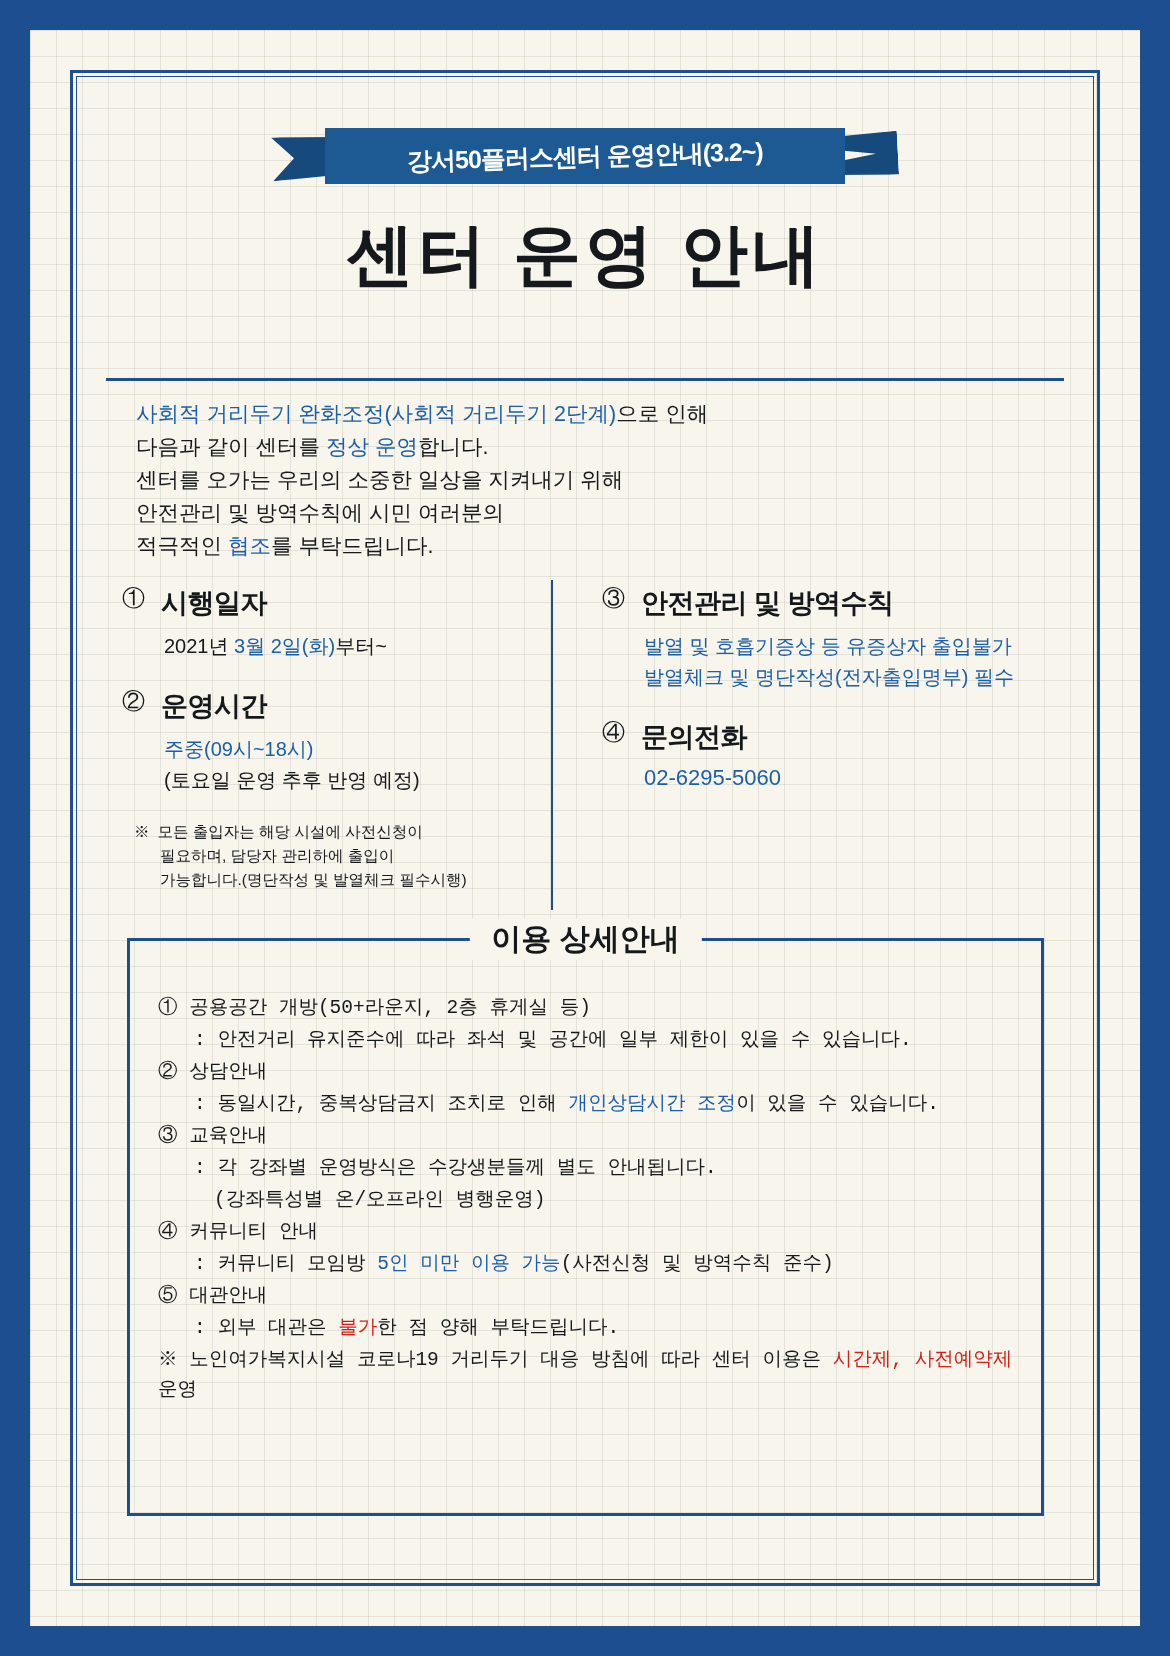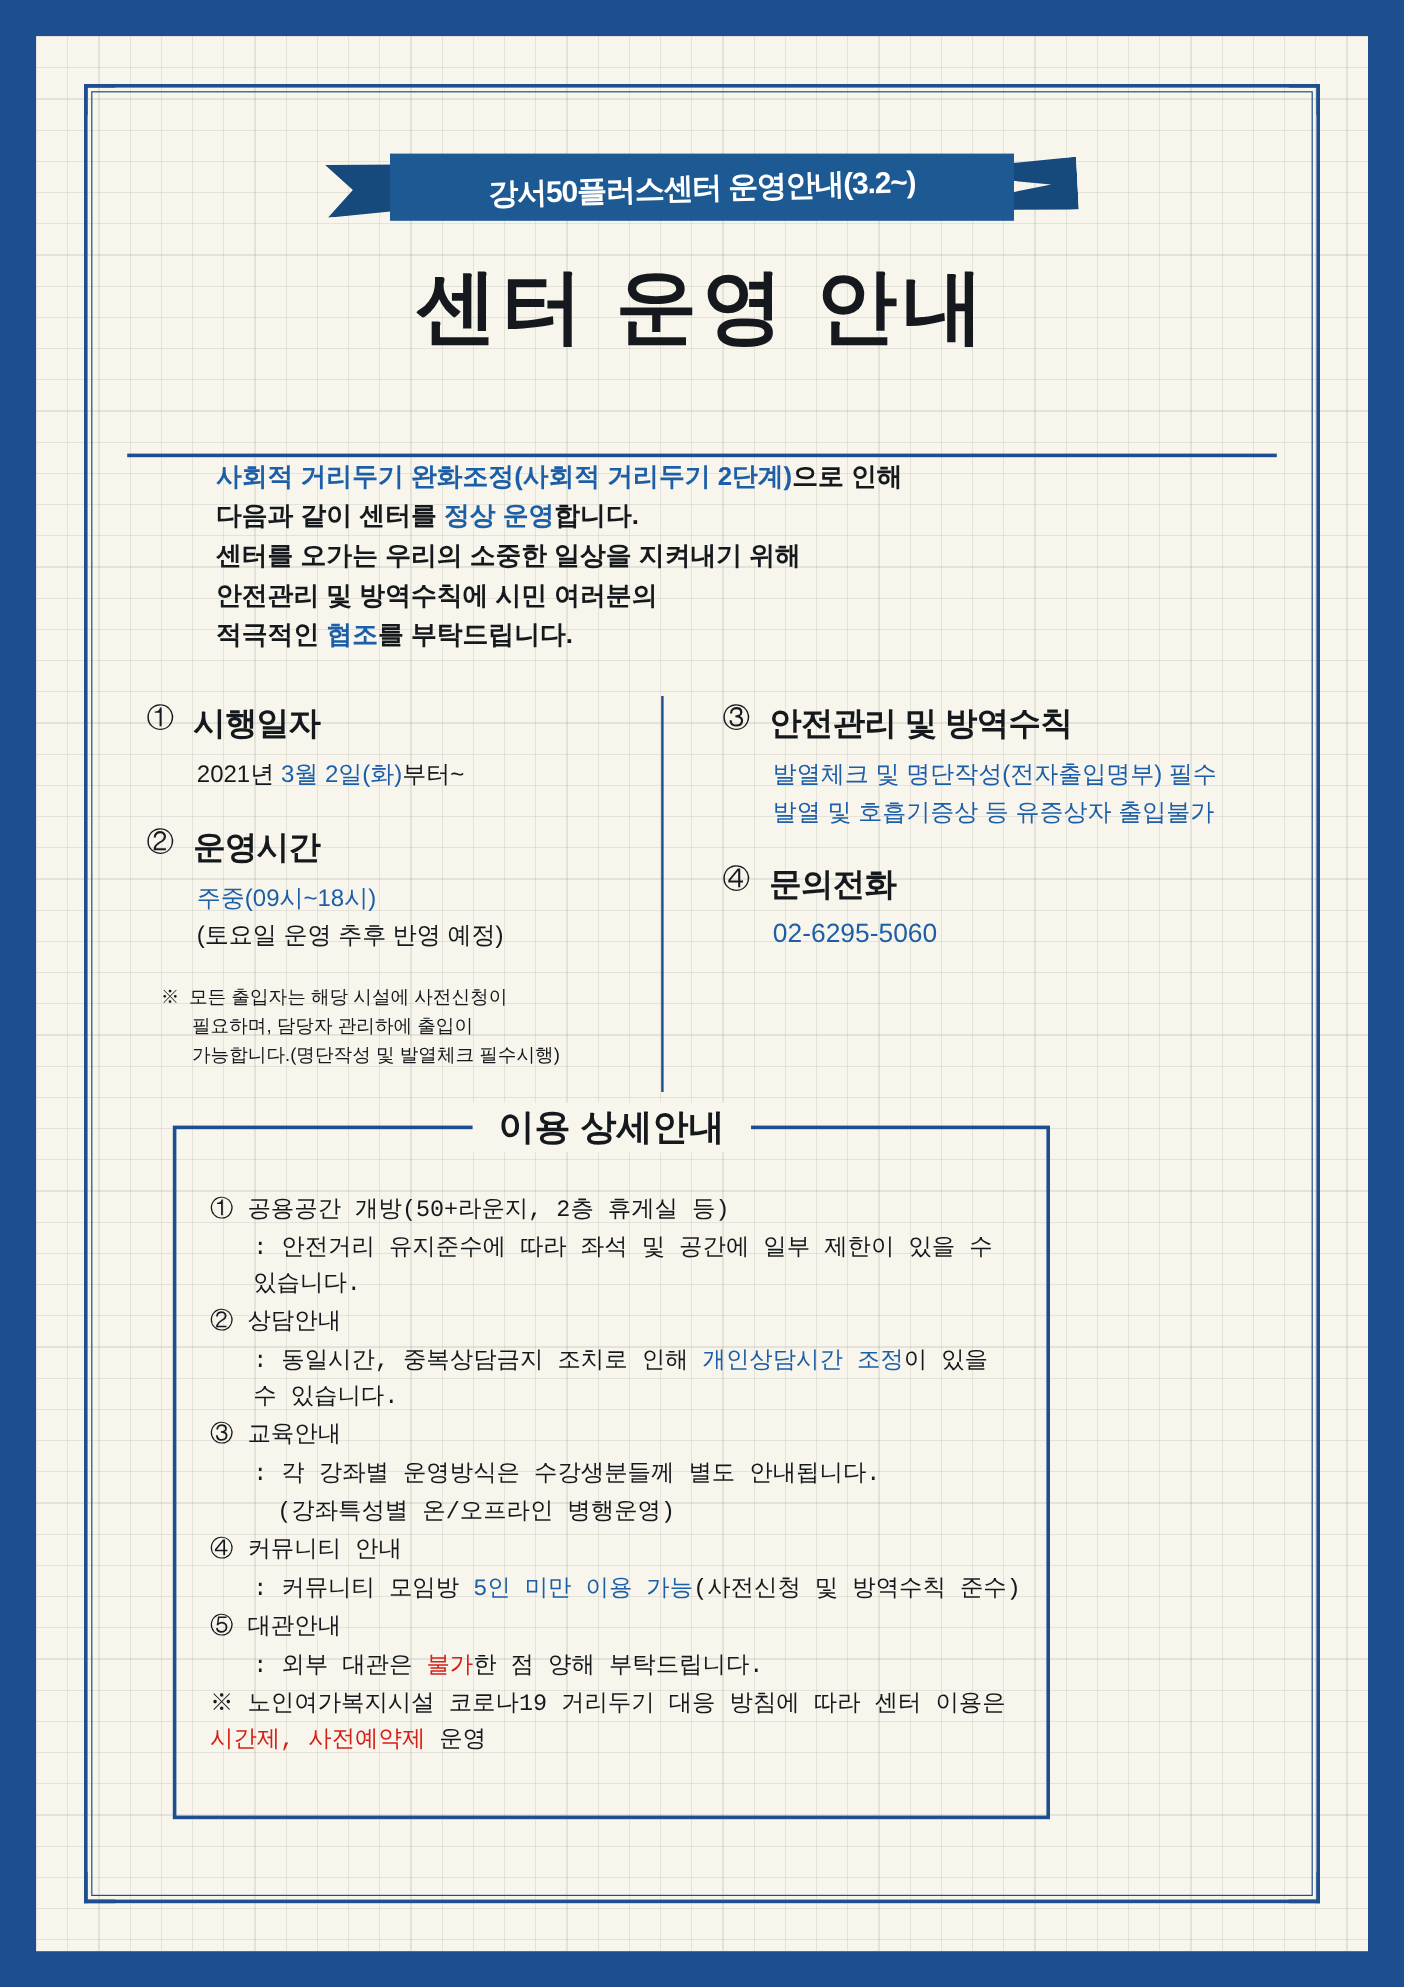--- a/index.html
+++ b/index.html
@@ -78,22 +78,22 @@
     letter-spacing:4px;
     font-family:"Liberation Sans", sans-serif;
   }
   .title-rule{
     position:absolute; left:76px; right:76px; top:348px;
     height:3px; background:#1d4e8f;
   }
 
   
   .intro{
-    position:absolute; left:106px; top:351px; right:90px;
-    font-size:21.5px; line-height:33px; color:#15181c; font-weight:bold;padding-left:44px;
+    position:absolute; left:106px; top:368px; right:90px;
+    font-size:21.5px; line-height:33px; color:#15181c; font-weight:normal;
   }
   .intro .blue{ color:#1c5fa8; }
 
   
   .vdivider{
     position:absolute; left:521px; top:550px; width:2px; height:330px;
     background:#1d4e8f;
   }
   .col{ position:absolute; }
   .col.left{ left:92px; top:555px; width:420px; }
@@ -110,21 +110,21 @@
   .phone{ color:#1c5fa8; font-size:22px; margin-left:42px; margin-top:6px;}
   .note{
     margin-left:12px; margin-top:24px;
     font-size:15.5px; line-height:24px; color:#15181c;
   }
   .note .star{ margin-right:8px; }
   .gap-26{ height:26px; }
 
   
   .detail-box{
-    position:absolute; left:114px; top:908px; width:731px; height:578px;
+    position:absolute; left:97px; top:908px; width:917px; height:578px;
     border:3px solid #1d4e8f;
   }
   .detail-title{
     position:absolute; left:50%; transform:translateX(-50%);
     top:-22px;
     background:#f7f5ec;
     padding:0 22px;
     font-size:30px; font-weight:bold; color:#15181c;
     white-space:nowrap;
   }
@@ -209,22 +209,22 @@
     </div>
   </div>
 
   <div class="col right">
 
     <div class="item-head">
       <span class="item-num">③</span>
       <span class="item-title">안전관리 및 방역수칙</span>
     </div>
     <div class="item-body">
+      <div class="blue">발열 및 호흡기증상 등 유증상자 출입불가</div>
       <div class="blue">발열체크 및 명단작성(전자출입명부) 필수</div>
-      <div class="blue">발열 및 호흡기증상 등 유증상자 출입불가</div>
     </div>
 
     <div class="gap-26"></div>
 
     <div class="item-head">
       <span class="item-num">④</span>
       <span class="item-title">문의전화</span>
     </div>
     <div class="phone">02-6295-5060</div>
   </div>

